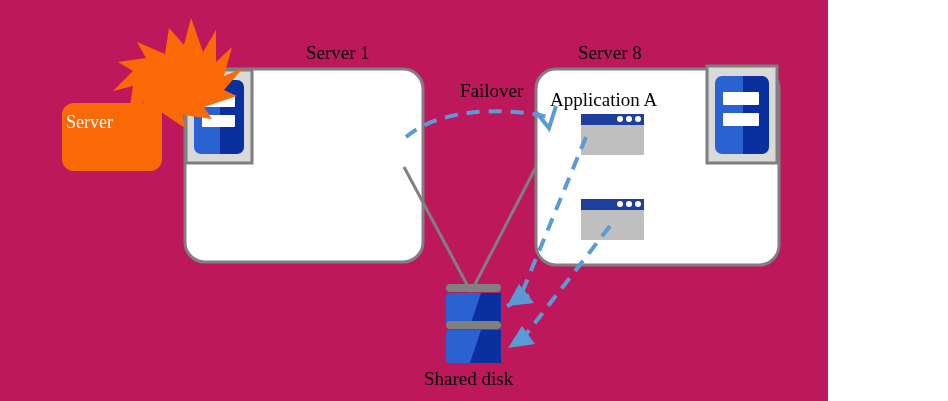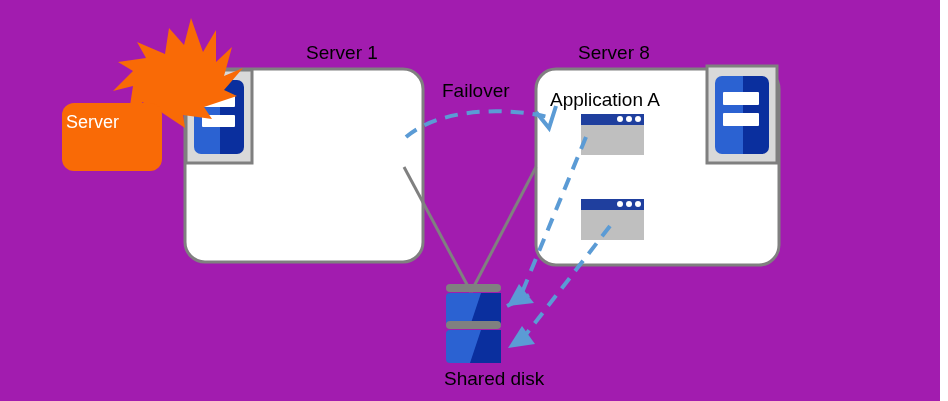--- a/index.html
+++ b/index.html
@@ -5,45 +5,46 @@
   html, body {
     margin: 0;
     padding: 0;
     background: #ffffff;
   }
   body {
     font-family: "Liberation Sans", sans-serif;
   }
   #stage {
     position: relative;
-    width: 940px;
+    width: 828px;
     height: 401px;
-    background: #a21caf;
+    background: #be185d;
     overflow: hidden;
+    font-family: Liberation Serif, serif;
   }
   .svg-layer {
     position: absolute;
     left: 0;
     top: 0;
     width: 948px;
     height: 401px;
   }
   .label {
     position: absolute;
     color: #000000;
     font-size: 19px;
     line-height: 1;
     white-space: nowrap;
   }
   #server1-title { left: 306px; top: 43px; }
   #server2-title { left: 578px; top: 43px; }
   #appA-label   { left: 550px; top: 90px; }
   #appB-label   { left: 570px; top: 175px; }
-  #shareddisk-label { left: 424px; top: 369px; margin-left: 20px; }
-  #failover-label { left: 442px; top: 81px; }
+  #shareddisk-label { left: 424px; top: 369px; }
+  #failover-label { left: 460px; top: 81px; }
 
   .callout-text {
     position: absolute;
     left: 66px;
     top: 111px;
     width: 92px;
     text-align: left;
     color: #ffffff;
     font-size: 18px;
     line-height: 23px;

